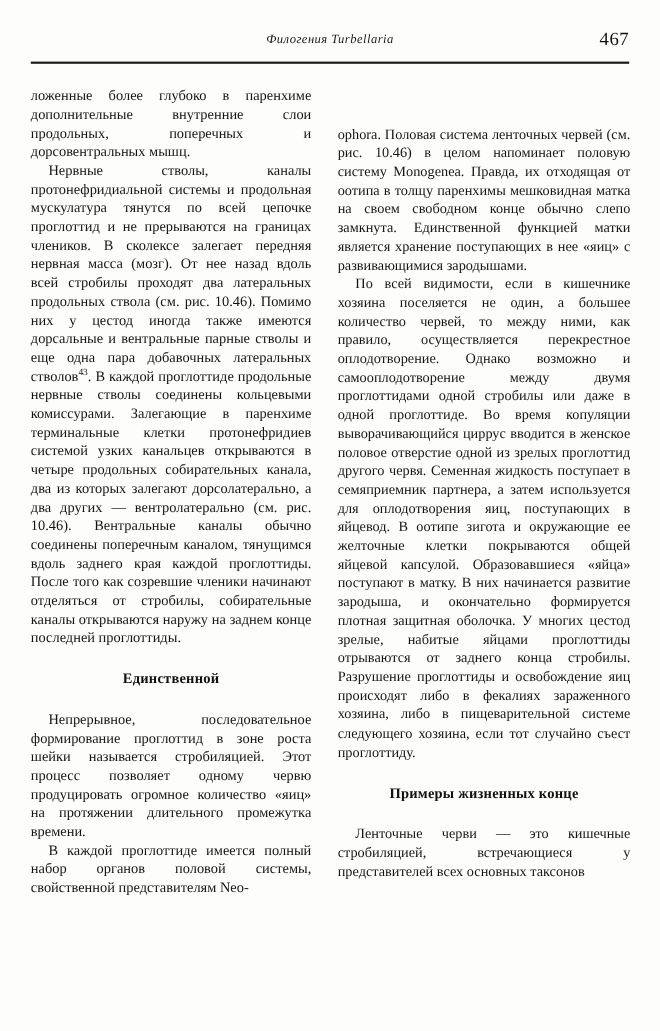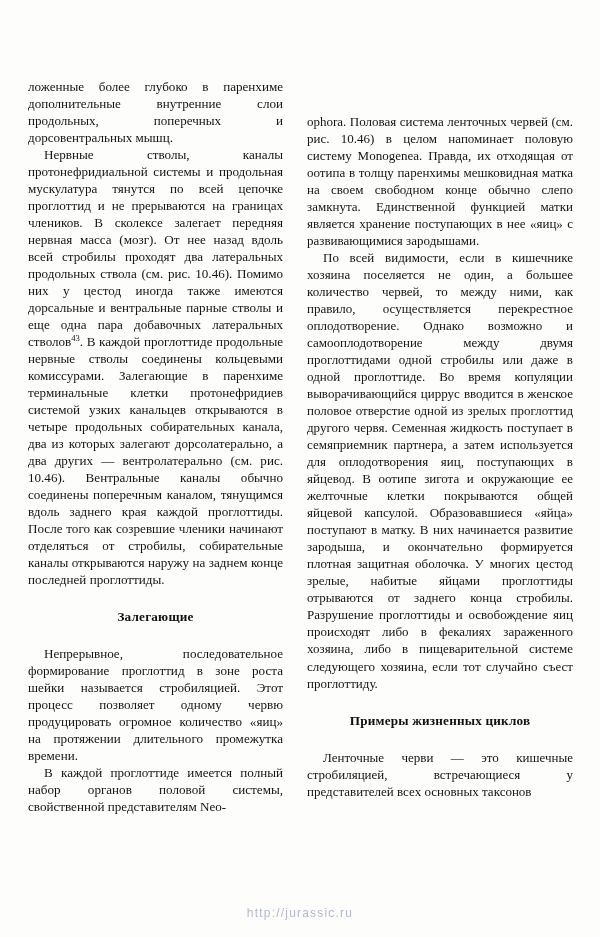--- a/index.html
+++ b/index.html
@@ -127,46 +127,50 @@
     transform: scaleY(1.05);
     user-select: none;
     pointer-events: none;
   }
 </style>
 </head>
 <body>
 
 <div class="page">
 
+  <div class="running-head">
+    <div class="rh-title">Филогения Turbellaria</div>
+    <div class="rh-folio">467</div>
+    <div class="rh-rule"></div>
+  </div>
 
   <div class="columns">
 
     <div class="col col-left">
 
       <p class="para noindent">ложенные более глубоко в паренхиме дополнительные внутренние слои продольных, поперечных и дорсовентральных мышц.</p>
 
       <p class="para"><span>Нервные стволы, каналы протонефридиальной системы и продольная мускулатура тянутся по всей цепочке проглоттид и не прерываются на границах члеников. В сколексе залегает передняя нервная масса (мозг). От нее назад вдоль всей стробилы проходят два латеральных продольных ствола (см. рис. 10.46). Помимо них у цестод иногда также имеются дорсальные и вентральные парные стволы и еще одна пара добавочных латеральных стволов</span><sup class="fn">43</sup><span>. В каждой проглоттиде продольные нервные стволы соединены кольцевыми комиссурами. Залегающие в паренхиме терминальные клетки протонефридиев системой узких канальцев открываются в четыре продольных собирательных канала, два из которых залегают дорсолатерально, а два других — вентролатерально (см. рис. 10.46). Вентральные каналы обычно соединены поперечным каналом, тянущимся вдоль заднего края каждой проглоттиды. После того как созревшие членики начинают отделяться от стробилы, собирательные каналы открываются наружу на заднем конце последней проглоттиды.</span></p>
 
       <div class="sp-before-head"></div>
-      <h2 class="section">Залегающие</h2>
+      <h2 class="section">Единственной</h2>
       <div class="sp-after-head"></div>
 
       <p class="para">Непрерывное, последовательное формирование проглоттид в зоне роста шейки называется стробиляцией. Этот процесс позволяет одному червю продуцировать огромное количество «яиц» на протяжении длительного промежутка времени.</p>
 
       <p class="para">В каждой проглоттиде имеется полный набор органов половой системы, свойственной представителям Neo-</p>
     </div>
 
     <div class="col col-right">
 
       <p class="para noindent">ophora. Половая система ленточных червей (см. рис. 10.46) в целом напоминает половую систему Monogenea. Правда, их отходящая от оотипа в толщу паренхимы мешковидная матка на своем свободном конце обычно слепо замкнута. Единственной функцией матки является хранение поступающих в нее «яиц» с развивающимися зародышами.</p>
 
       <p class="para">По всей видимости, если в кишечнике хозяина поселяется не один, а большее количество червей, то между ними, как правило, осуществляется перекрестное оплодотворение. Однако возможно и самооплодотворение между двумя проглоттидами одной стробилы или даже в одной проглоттиде. Во время копуляции выворачивающийся циррус вводится в женское половое отверстие одной из зрелых проглоттид другого червя. Семенная жидкость поступает в семяприемник партнера, а затем используется для оплодотворения яиц, поступающих в яйцевод. В оотипе зигота и окружающие ее желточные клетки покрываются общей яйцевой капсулой. Образовавшиеся «яйца» поступают в матку. В них начинается развитие зародыша, и окончательно формируется плотная защитная оболочка. У многих цестод зрелые, набитые яйцами проглоттиды отрываются от заднего конца стробилы. Разрушение проглоттиды и освобождение яиц происходят либо в фекалиях зараженного хозяина, либо в пищеварительной системе следующего хозяина, если тот случайно съест проглоттиду.</p>
 
       <div class="sp-before-head"></div>
-      <h2 class="section">Примеры жизненных циклов</h2>
+      <h2 class="section">Примеры жизненных конце</h2>
       <div class="sp-after-head"></div>
 
       <p class="para">Ленточные черви — это кишечные стробиляцией, встречающиеся у представителей всех основных таксонов</p>
     </div>
   </div>
 
-  <div class="watermark">http://jurassic.ru</div>
 </div>
 
 </body></html>

